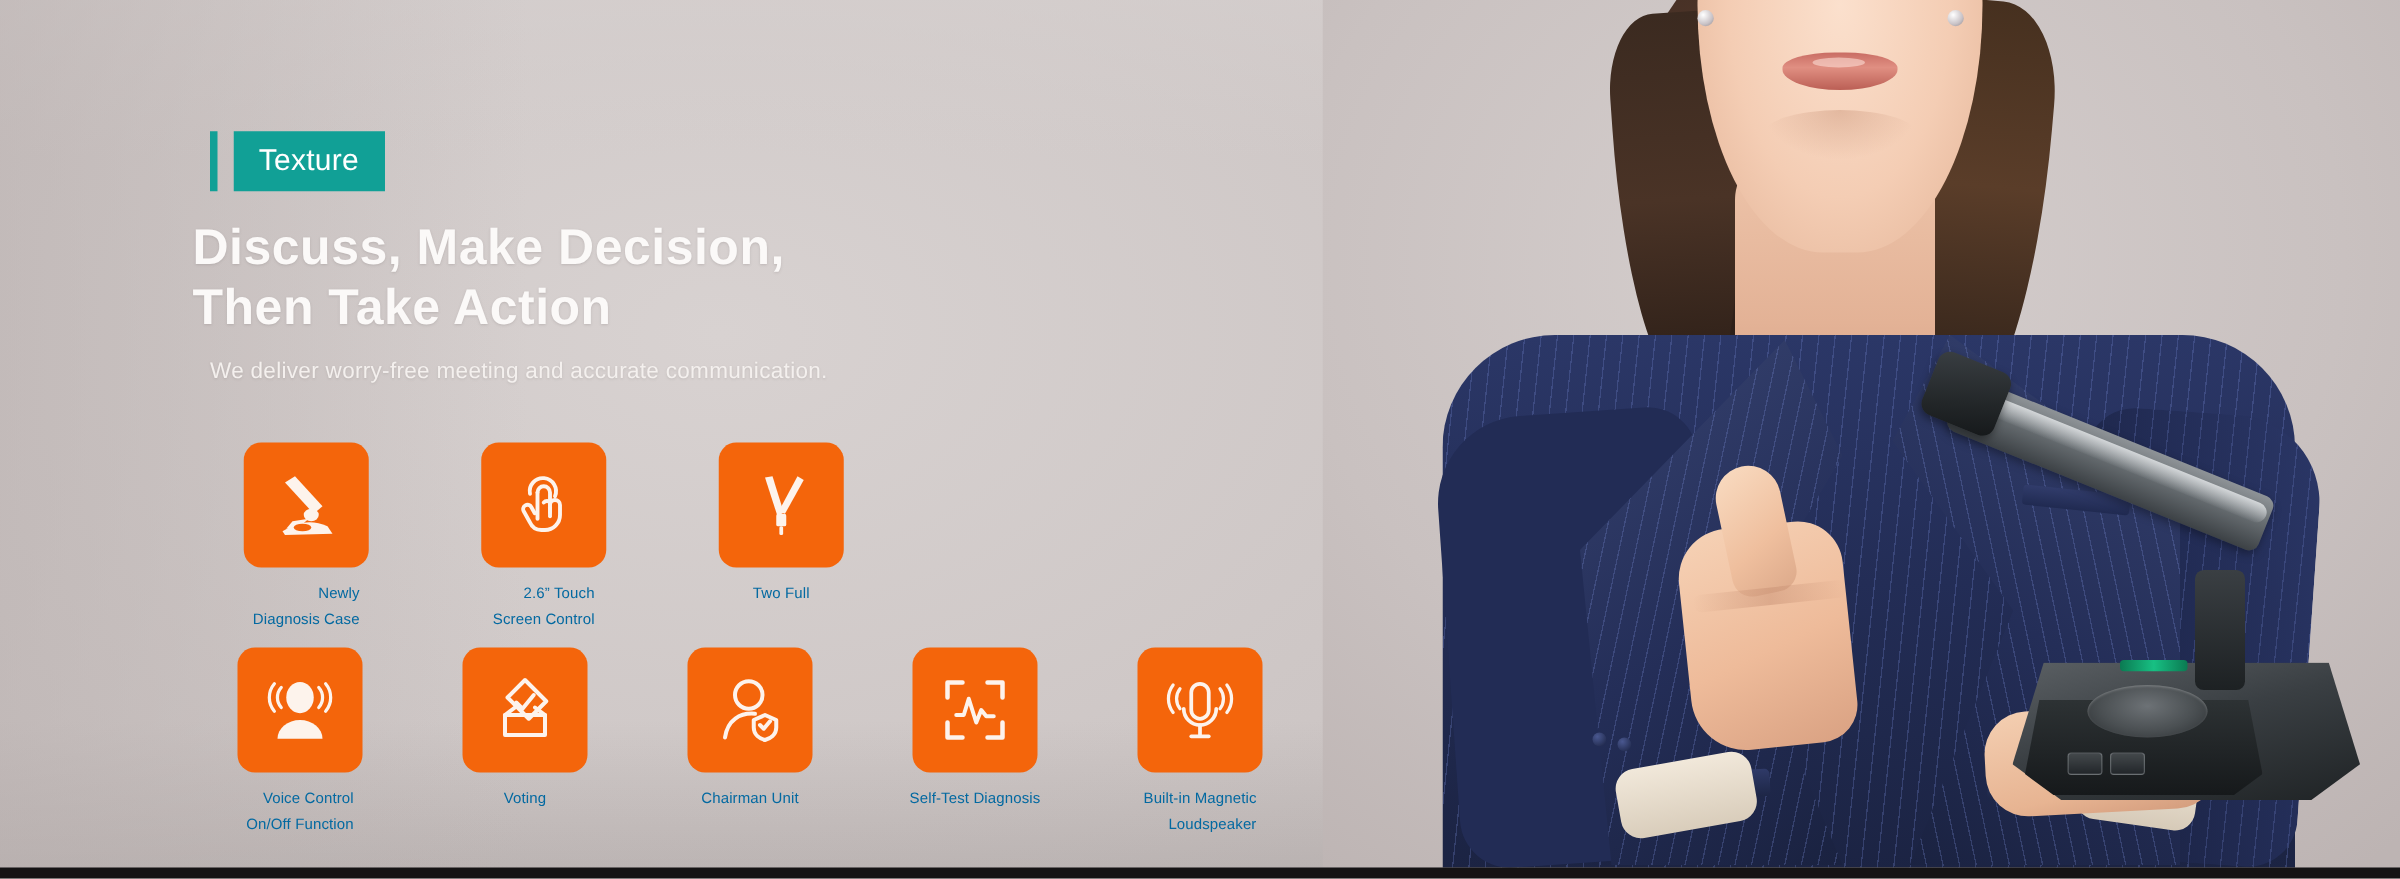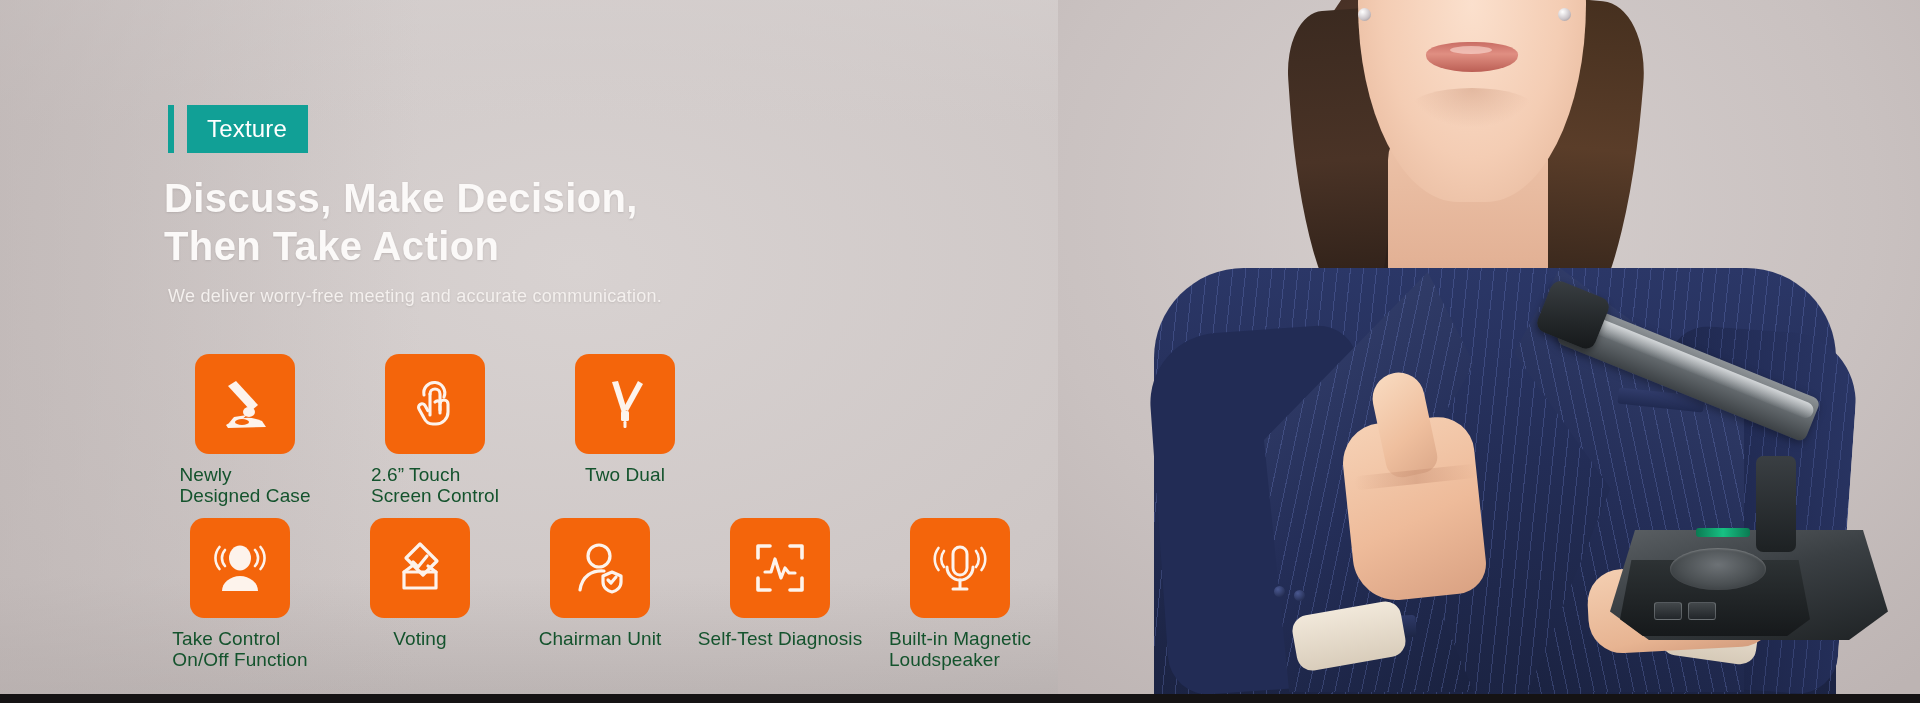--- a/index.html
+++ b/index.html
@@ -340,21 +340,21 @@
   }
   .badge-text {
     color: #ffffff;
     font-size: 24px;
     letter-spacing: .2px;
     line-height: 1;
   }
 
   .headline {
     position: absolute;
-    left: 164px; top: 160px;
+    left: 154px; top: 160px;
     color: #fbf9f8;
     font-size: 40px;
     font-weight: bold;
     line-height: 48px;
     letter-spacing: .4px;
     text-shadow: 0 1px 2px rgba(120,112,110,.25);
   }
   .subhead {
     position: absolute;
     left: 168px; top: 272px;
@@ -385,23 +385,23 @@
     height: 100px;
     background: #f4650b;
     border-radius: 14px;
     display: flex;
     align-items: center;
     justify-content: center;
   }
   .tile svg { display:block; }
   .feature-label {
     margin-top: 10px;
-    text-align: left;
-    color: #14532d;
-    font-size: 19px;
+    text-align: right;
+    color: #0369a1;
+    font-size: 12px;
     line-height: 21px;
     letter-spacing: .1px;
     max-width: 180px;
   }
 </style>
 </head>
 <body>
 
 <div class="banner">
 
@@ -489,21 +489,21 @@
                 <path d="M12 11 L20 6 L42 30 L35 36 Z" fill="#fdf3ec"></path>
                 <ellipse cx="33" cy="37" rx="6" ry="5" fill="#fdf3ec"></ellipse>
                 <path d="M31 40 L24 46 L13 48 L18 42 Z" fill="#fdf3ec"></path>
                 <path d="M10 50 Q28 38 46 46 L50 52 L12 53 Z" fill="#fdf3ec"></path>
                 <ellipse cx="26" cy="47" rx="7" ry="3" fill="#f4650b"></ellipse>
               </svg>
             </span>
           </div>
           <div class="feature-label">
             <div>Newly</div>
-            <div>Designed Case</div>
+            <div>Diagnosis Case</div>
           </div>
         </div>
 
 
         <div class="feature">
           <div class="tile">
             <span>
               <svg width="56" height="56" viewBox="0 0 56 56" fill="none" stroke="#fdf3ec" stroke-width="3.1" stroke-linecap="round" stroke-linejoin="round">
                 <path d="M17 19 A10.5 10.5 0 1 1 37 21"></path>
                 <path d="M23 18 a5 5 0 0 1 10 0 v16"></path>
@@ -526,21 +526,21 @@
             <span>
               <svg width="56" height="56" viewBox="0 0 56 56" fill="none">
                 <path d="M15 6 L21 5 L30 34 L25 37 Z" fill="#fdf3ec"></path>
                 <path d="M41 5 L46 8 L31 35 L26 33 Z" fill="#fdf3ec"></path>
                 <rect x="24" y="35" width="8" height="10" rx="1.5" fill="#fdf3ec"></rect>
                 <rect x="26.5" y="45" width="3" height="7" rx="1.2" fill="#fdf3ec"></rect>
               </svg>
             </span>
           </div>
           <div class="feature-label">
-            <div>Two Dual</div>
+            <div>Two Full</div>
             <div></div>
           </div>
         </div>
 
       </div>
 
       <div class="feature-row row2">
 
         <div class="feature">
           <div class="tile">
@@ -551,21 +551,21 @@
                 <g stroke="#fdf3ec" stroke-width="2.6" stroke-linecap="round" fill="none">
                   <path d="M14 11 A12 12 0 0 0 14 27"></path>
                   <path d="M8.5 8 A17 17 0 0 0 8.5 30"></path>
                   <path d="M44 11 A12 12 0 0 1 44 27"></path>
                   <path d="M49.5 8 A17 17 0 0 1 49.5 30"></path>
                 </g>
               </svg>
             </span>
           </div>
           <div class="feature-label">
-            <div>Take Control</div>
+            <div>Voice Control</div>
             <div>On/Off Function</div>
           </div>
         </div>
 
         <div class="feature">
           <div class="tile">
             <span>
               <svg width="56" height="56" viewBox="0 0 56 56" fill="none" stroke="#fdf3ec" stroke-width="3.2" stroke-linecap="round" stroke-linejoin="round">
                 <path d="M28 4 L45 21 L31 35 L14 18 Z"></path>
                 <path d="M21 22 L26 27 L35 16"></path>

